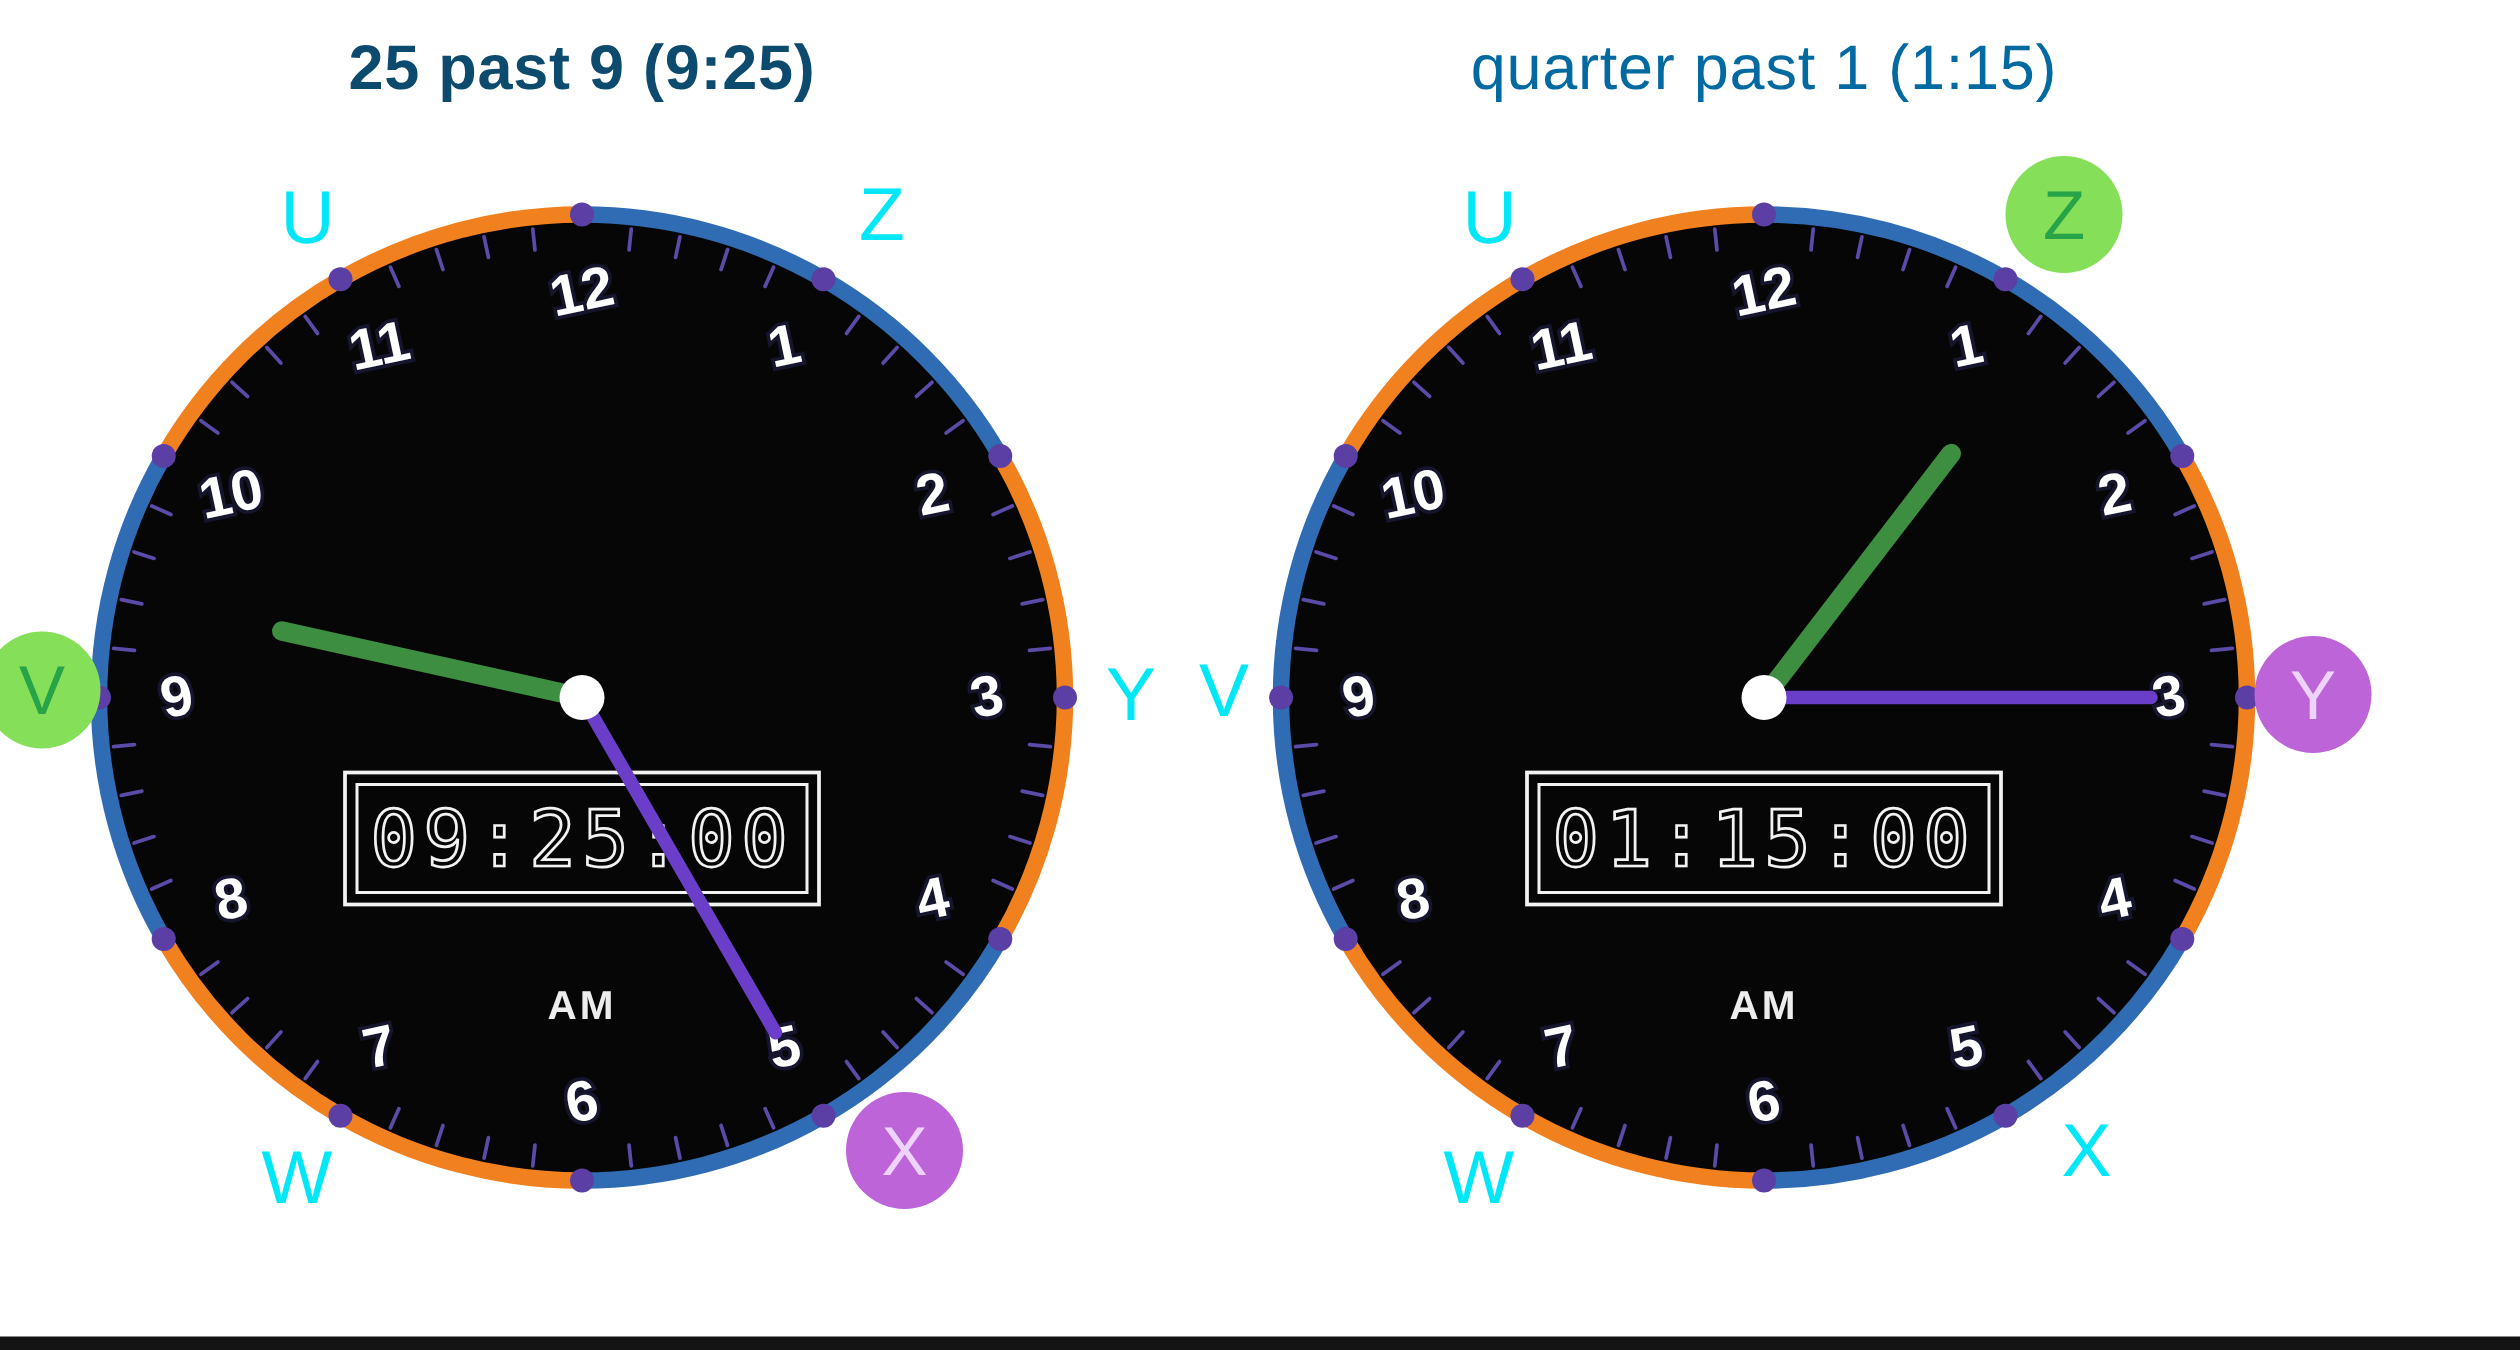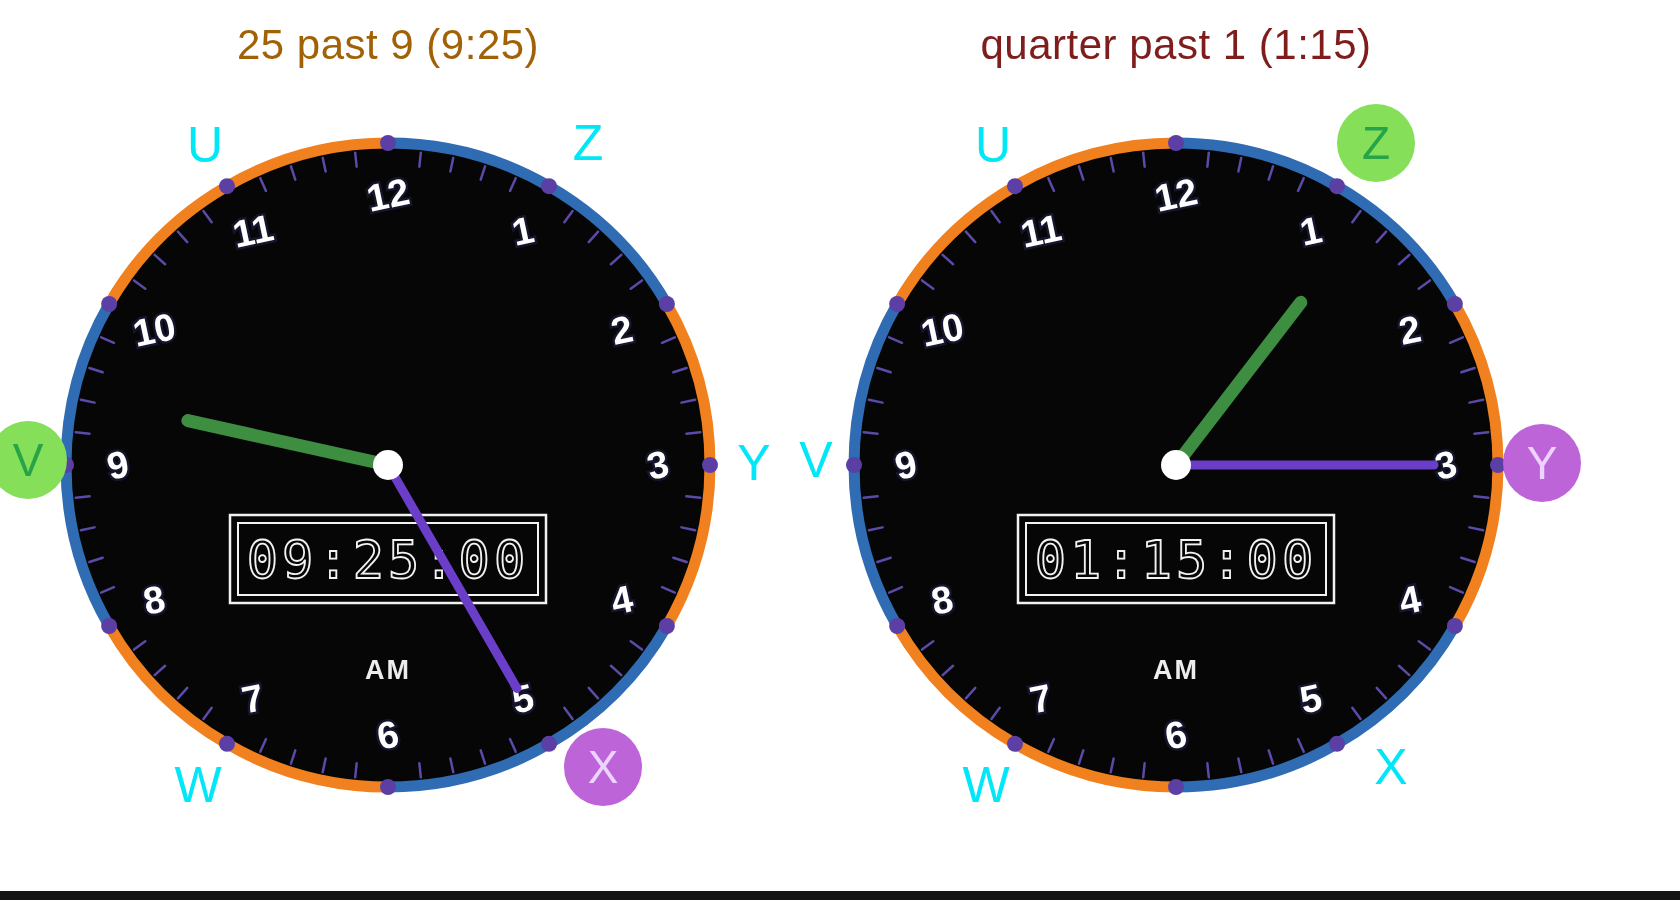--- a/index.html
+++ b/index.html
@@ -32,21 +32,21 @@
     font-size:46px;
   }
 
   #footer-bar { position:absolute; left:0; bottom:0; width:1680px; height:9px; }
 </style>
 </head>
 <body>
 
 <div id="stage" style="background: rgb(255, 255, 255);">
   <div class="clock-unit" style="left: 388px; top: 465px;">
-    <div class="clock-title" style="color: #a16207;">25 past 9 (9:25)</div>
+    <div class="clock-title" style="color: #0c4a6e; font-weight: bold;">25 past 9 (9:25)</div>
     <svg class="clock-svg" viewBox="-350 -350 700 700">
         <circle cx="0" cy="0" r="322" fill="#060606"></circle>
         <g>
           <path d="M 0.00 -322.00 A 322 322 0 0 1 278.86 -161.00" fill="none" stroke="#2f6cb3" stroke-width="11"></path>
           <path d="M 278.86 -161.00 A 322 322 0 0 1 278.86 161.00" fill="none" stroke="#f1811f" stroke-width="11"></path>
           <path d="M 278.86 161.00 A 322 322 0 0 1 0.00 322.00" fill="none" stroke="#2f6cb3" stroke-width="11"></path>
           <path d="M 0.00 322.00 A 322 322 0 0 1 -278.86 161.00" fill="none" stroke="#f1811f" stroke-width="11"></path>
           <path d="M -278.86 161.00 A 322 322 0 0 1 -278.86 -161.00" fill="none" stroke="#2f6cb3" stroke-width="11"></path>
           <path d="M -278.86 -161.00 A 322 322 0 0 1 -0.00 -322.00" fill="none" stroke="#f1811f" stroke-width="11"></path>
         </g>
@@ -141,21 +141,21 @@
     <div class="labels-layer">
         <div class="letter-label" style="left: -183px; top: -320px; color: rgb(0, 231, 247);">U</div>
         <div class="letter-label" style="left: 200px; top: -322px; color: rgb(0, 231, 247);">Z</div>
         <div class="letter-label badge" style="left: -360px; top: -5px; background: rgb(134, 223, 88); color: rgb(39, 163, 72);">V</div>
         <div class="letter-label" style="left: 366px; top: -2px; color: rgb(0, 231, 247);">Y</div>
         <div class="letter-label" style="left: -190px; top: 320px; color: rgb(0, 231, 247);">W</div>
         <div class="letter-label badge" style="left: 215px; top: 302px; background: rgb(189, 100, 217); color: rgb(237, 211, 255);">X</div>
       </div>
   </div>
     <div class="clock-unit" style="left: 1176px; top: 465px;">
-    <div class="clock-title" style="color: #7f1d1d;">quarter past 1 (1:15)</div>
+    <div class="clock-title" style="color: #0369a1;">quarter past 1 (1:15)</div>
     <svg class="clock-svg" viewBox="-350 -350 700 700">
         <circle cx="0" cy="0" r="322" fill="#060606"></circle>
         <g>
           <path d="M 0.00 -322.00 A 322 322 0 0 1 278.86 -161.00" fill="none" stroke="#2f6cb3" stroke-width="11"></path>
           <path d="M 278.86 -161.00 A 322 322 0 0 1 278.86 161.00" fill="none" stroke="#f1811f" stroke-width="11"></path>
           <path d="M 278.86 161.00 A 322 322 0 0 1 0.00 322.00" fill="none" stroke="#2f6cb3" stroke-width="11"></path>
           <path d="M 0.00 322.00 A 322 322 0 0 1 -278.86 161.00" fill="none" stroke="#f1811f" stroke-width="11"></path>
           <path d="M -278.86 161.00 A 322 322 0 0 1 -278.86 -161.00" fill="none" stroke="#2f6cb3" stroke-width="11"></path>
           <path d="M -278.86 -161.00 A 322 322 0 0 1 -0.00 -322.00" fill="none" stroke="#f1811f" stroke-width="11"></path>
         </g>

